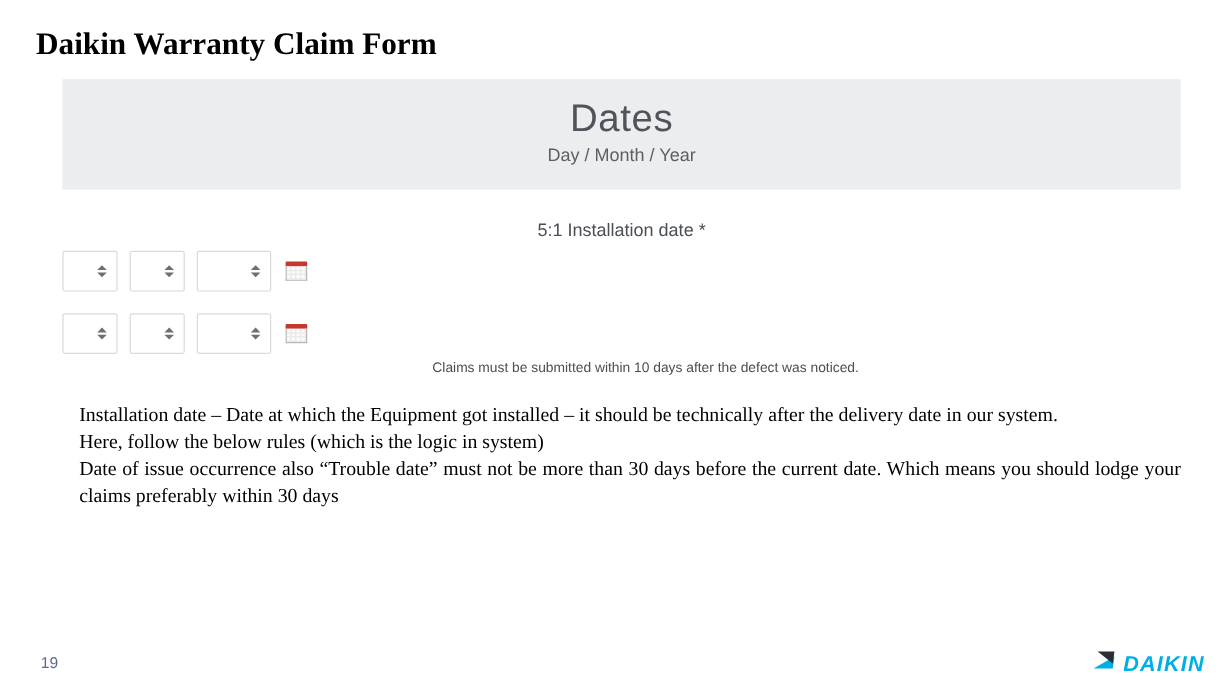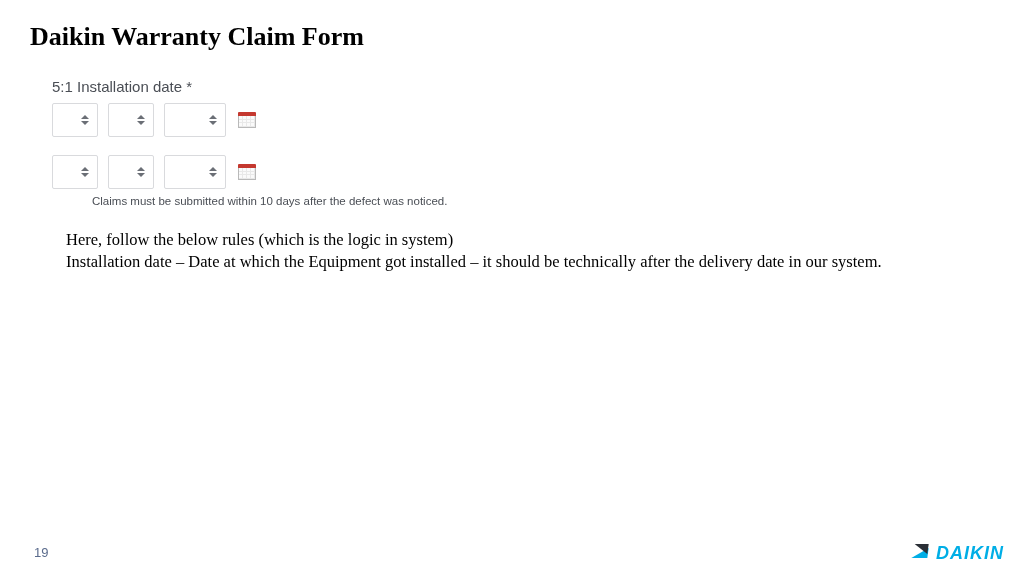--- a/index.html
+++ b/index.html
@@ -32,20 +32,21 @@
     font-weight: 400;
     letter-spacing: 0.5px;
   }
   .section-sub {
     font-size: 15px;
     color: #5b5f66;
     margin-top: 4px;
   }
   .field-block {
     margin-top: 26px;
+    text-align: center;
   }
   .field-block.second { margin-top: 18px; }
   .field-label {
     font-size: 15px;
     color: #4a4e55;
   }
   .selector-row {
     margin-top: 8px;
     display: flex;
     align-items: center;
@@ -114,21 +115,21 @@
     bottom: 16px;
     font-size: 13px;
     color: #5a6b8c;
     font-family: Arial, sans-serif;
   }
   .logo {
     position: absolute;
     right: 20px;
     bottom: 12px;
     display: flex;
-    align-items: flex-end;
+    align-items: flex-start;
     gap: 4px;
   }
   .logo-mark {
     width: 20px; height: 20px;
     position: relative;
   }
   .logo-mark::before {
     content: "";
     position: absolute;
     left: 0; top: 4px;
@@ -156,20 +157,24 @@
     color: #00aee6;
     letter-spacing: 1px;
   }
 </style>
 </head>
 <body>
 
 <div class="page-title">Daikin Warranty Claim Form</div>
 
 <div class="form-area">
+  <div class="section-header">
+    <div class="section-title">Dates</div>
+    <div class="section-sub">Day / Month / Year</div>
+  </div>
 
   <div class="field-block">
     <div class="field-label">5:1 Installation date *</div>
     <div class="selector-row">
       <div class="dropdown">
         <span class="spinner">
             <span class="tri up"></span>
             <span class="tri down"></span>
           </span>
       </div>
@@ -241,22 +246,23 @@
             <div></div>
             <div></div>
           </div>
       </div>
     </div>
     <div class="hint">Claims must be submitted within 10 days after the defect was noticed.</div>
   </div>
 </div>
 
 <div class="rules">
+  <div>Installation date – Date at which the Equipment got installed – it should be technically after the delivery date in our system.</div>
   <div>Here, follow the below rules (which is the logic in system)</div>
-  <div>Installation date – Date at which the Equipment got installed – it should be technically after the delivery date in our system.</div>
+  <div>Date of issue occurrence also “Trouble date”  must not be more than 30 days before the current date. Which means you should lodge your claims preferably within 30 days</div>
 </div>
 
 <div class="page-num">19</div>
 
 <div class="logo">
   <div class="logo-mark"></div>
   <div class="logo-text">DAIKIN</div>
 </div>
 
 </body></html>

